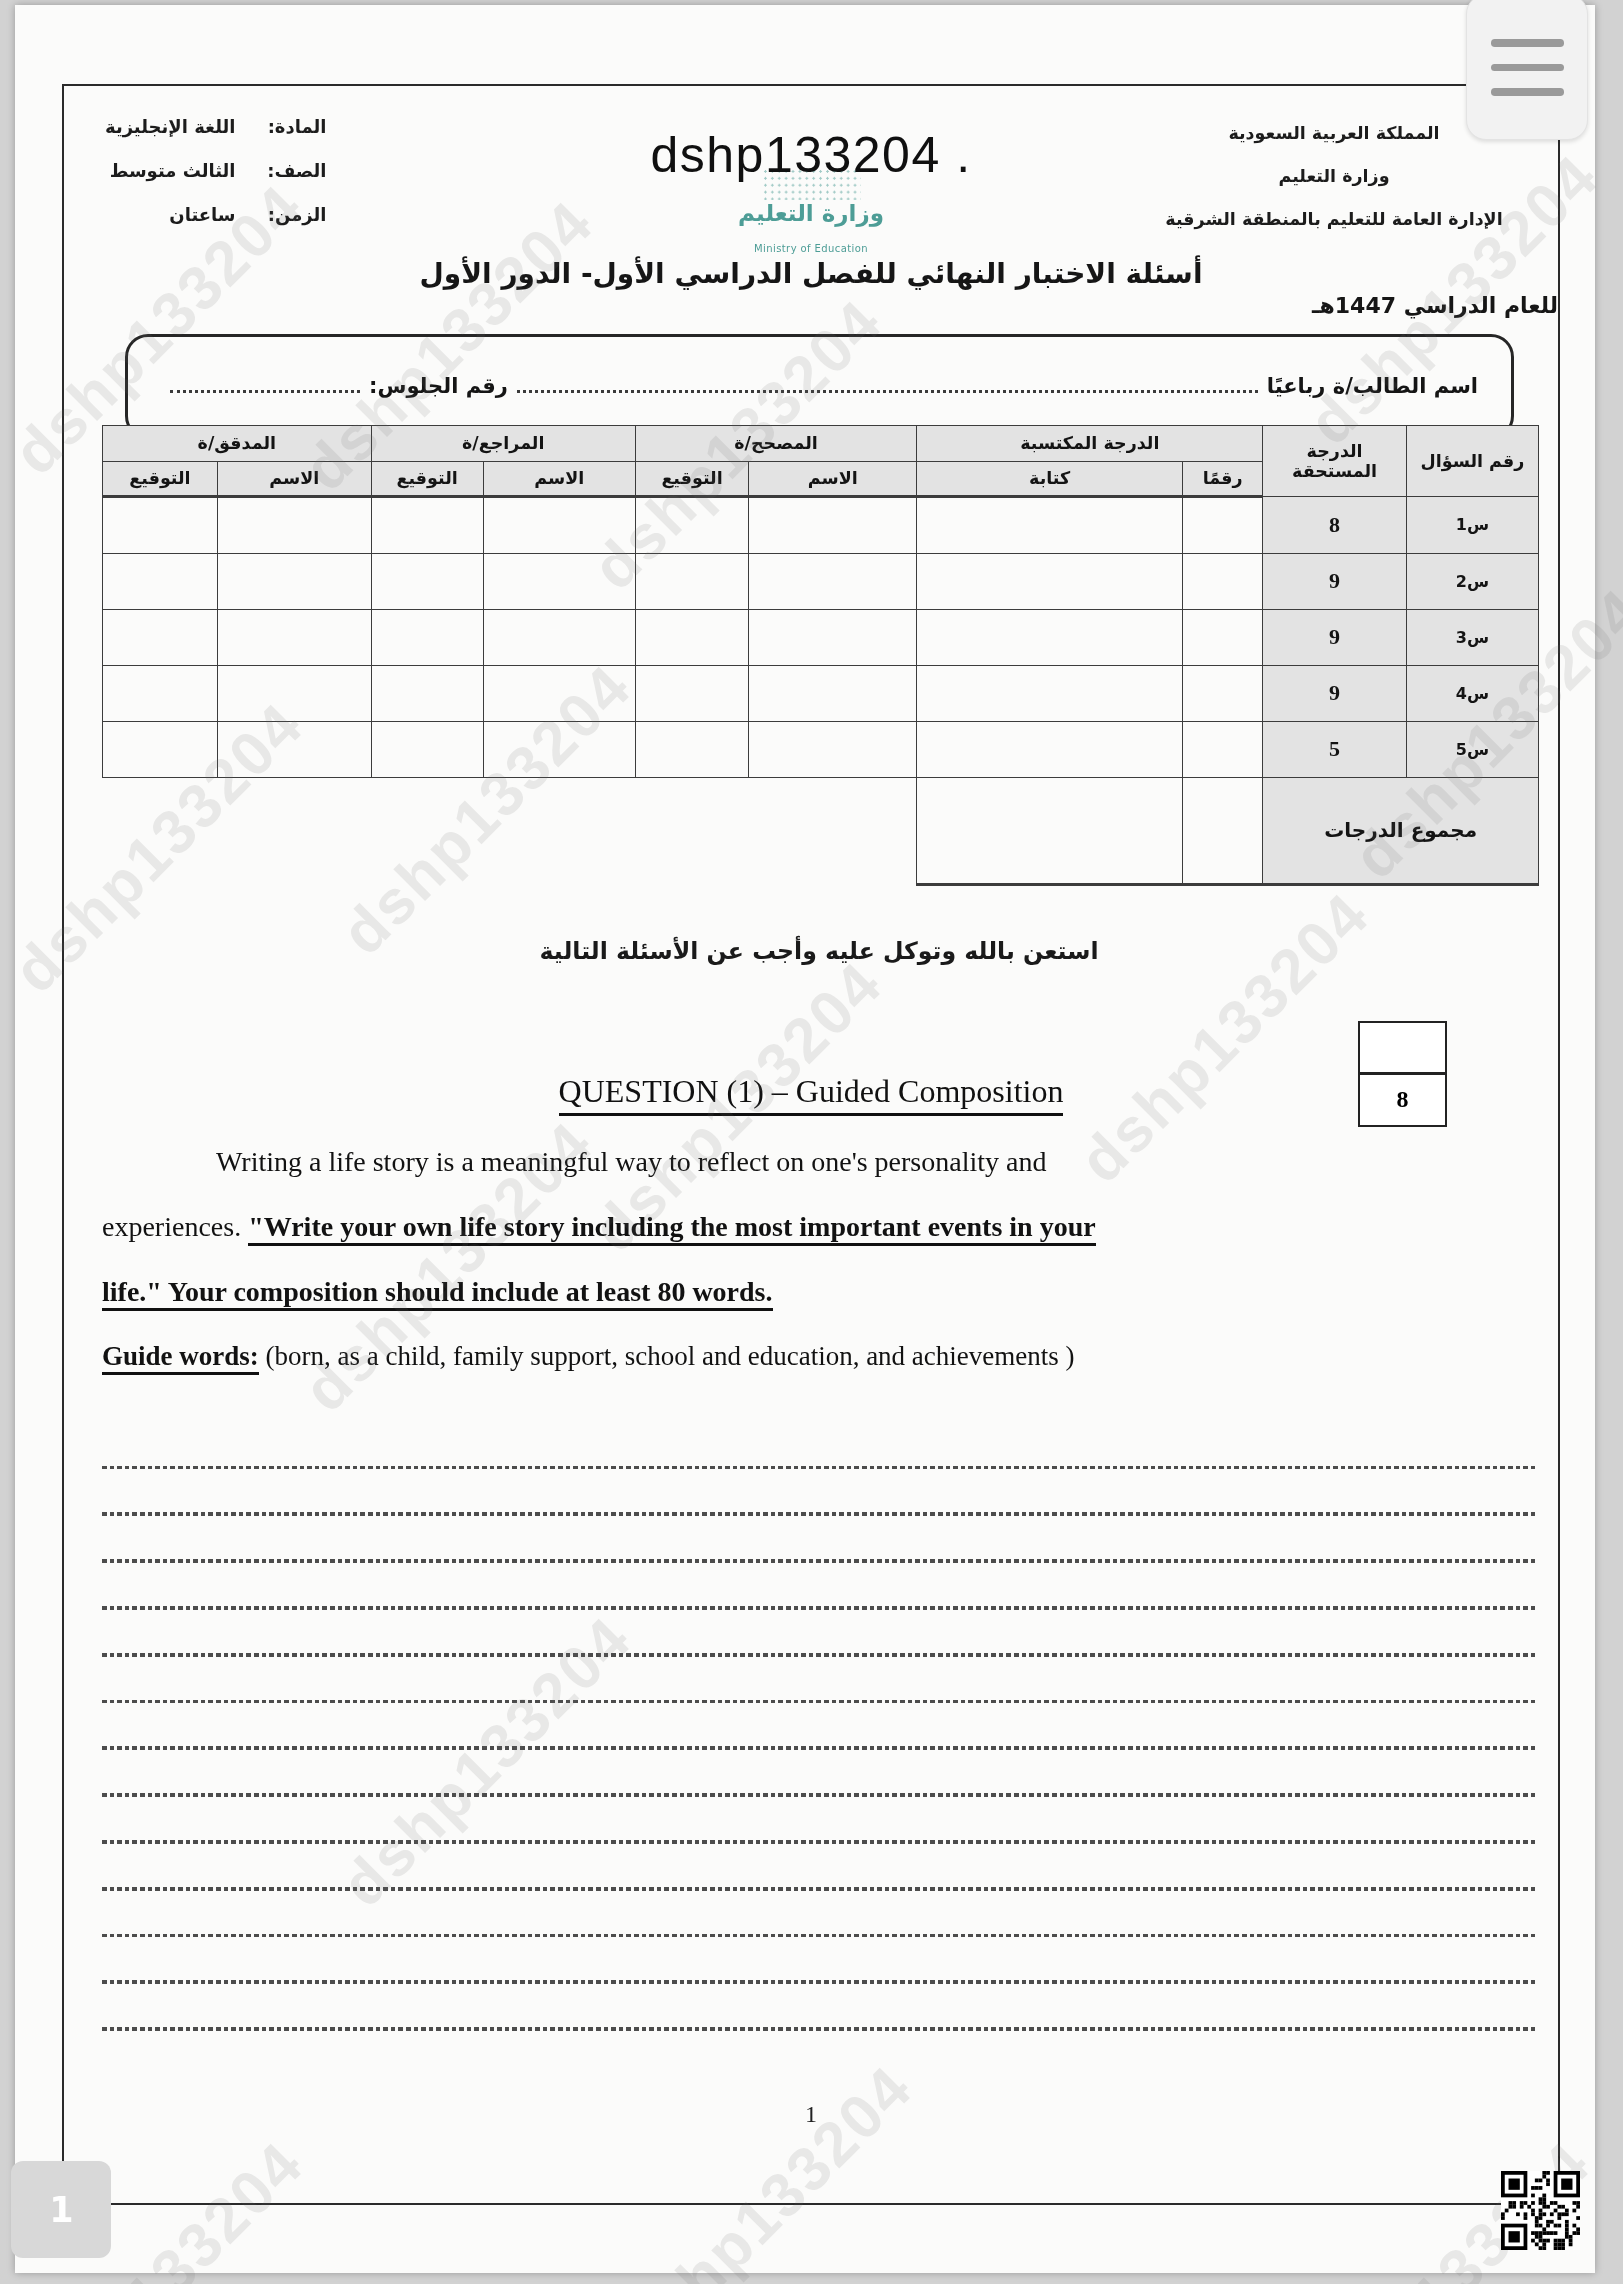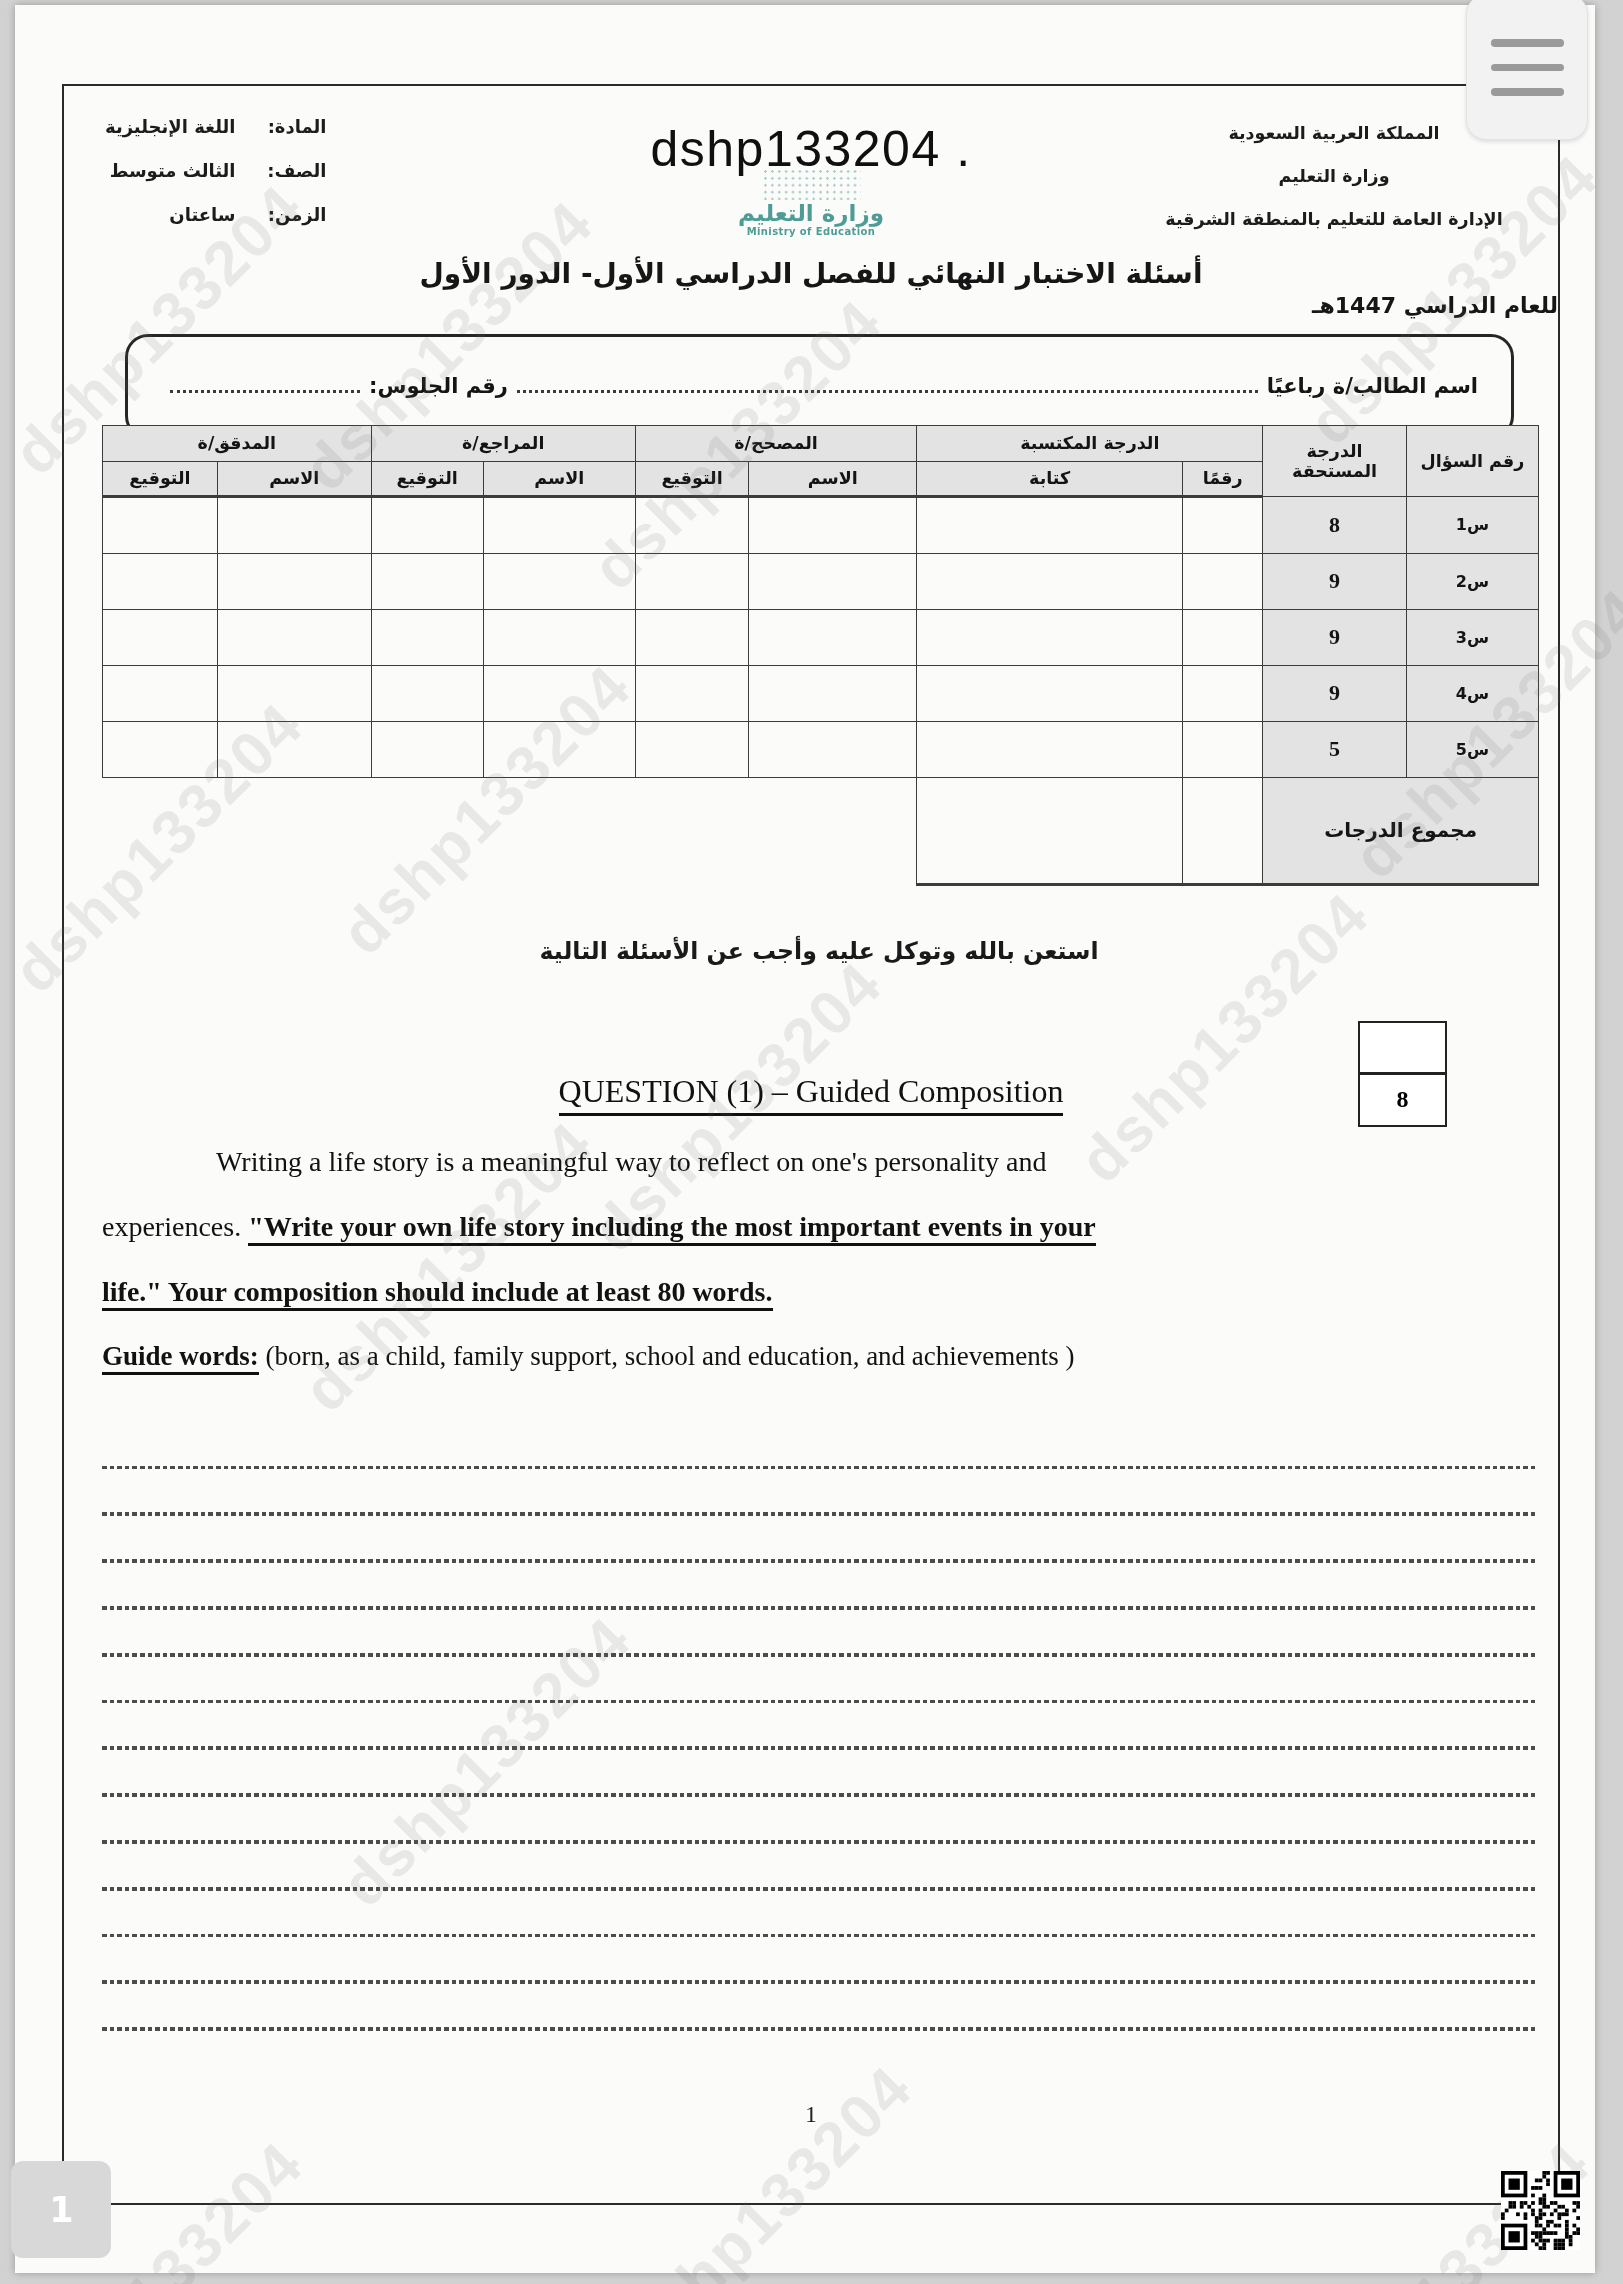--- a/index.html
+++ b/index.html
@@ -10,28 +10,28 @@
   .frame{position:absolute;left:47px;top:79px;width:1494px;height:2117px;border:2.3px solid #2a2a2a;}
   .wm{position:absolute;font-family:"Liberation Sans",sans-serif;font-weight:bold;font-size:62px;
       color:rgba(110,110,110,0.13);transform:rotate(-45deg);white-space:nowrap;letter-spacing:2.3px;
       pointer-events:none;z-index:1;}
   
   .hdr-right{position:absolute;top:26px;right:26px;width:396px;text-align:center;
              font-size:17.5px;font-weight:bold;color:#1c1c1c;line-height:43px;direction:rtl;}
   .hdr-left{position:absolute;top:30px;left:41px;direction:rtl;font-size:18px;font-weight:bold;color:#1c1c1c;}
   .meta-row{display:flex;direction:rtl;gap:26px;margin-bottom:23px;}
   .meta-row .lbl{min-width:65px;}
-  .doc-code{position:absolute;top:34px;left:0;width:100%;text-align:center;
+  .doc-code{position:absolute;top:40px;left:0;width:100%;text-align:center;
             font-family:"Liberation Sans",sans-serif;font-size:50px;color:#101010;
             letter-spacing:1.5px;z-index:3;}
   .logo{position:absolute;top:82px;left:0;width:100%;text-align:center;z-index:2;}
   .logo-dots{width:99px;height:32px;margin:0 auto;opacity:.55;
      background:radial-gradient(circle,#57a29b 1.2px,transparent 1.4px);background-size:6.9px 6.9px;}
   .logo-ar{font-size:23px;font-weight:bold;letter-spacing:0.8px;}
-  .logo-en{font-size:10px;font-weight:bold;margin-top:0;letter-spacing:0.4px;}
+  .logo-en{font-size:10px;font-weight:normal;margin-top:17px;letter-spacing:0.4px;}
   .exam-title{position:absolute;top:171px;left:0;width:100%;text-align:center;direction:rtl;
               font-size:28px;font-weight:bold;color:#161616;}
   .exam-year{position:absolute;top:207px;left:0;width:100%;text-align:right;direction:rtl;
              font-size:22px;font-weight:bold;color:#161616;}
   
   .student-bar{position:absolute;left:61px;top:248px;width:1389px;height:105px;border:3px solid #262626;
                border-radius:23px;display:flex;align-items:center;direction:rtl;padding:0 33px;
                box-sizing:border-box;font-size:21px;font-weight:bold;color:#151515;}
   .dotfill{border-bottom:3px dotted #3a3a3a;height:10.7px;margin:0 9px;}
   .grow{flex:1;}

